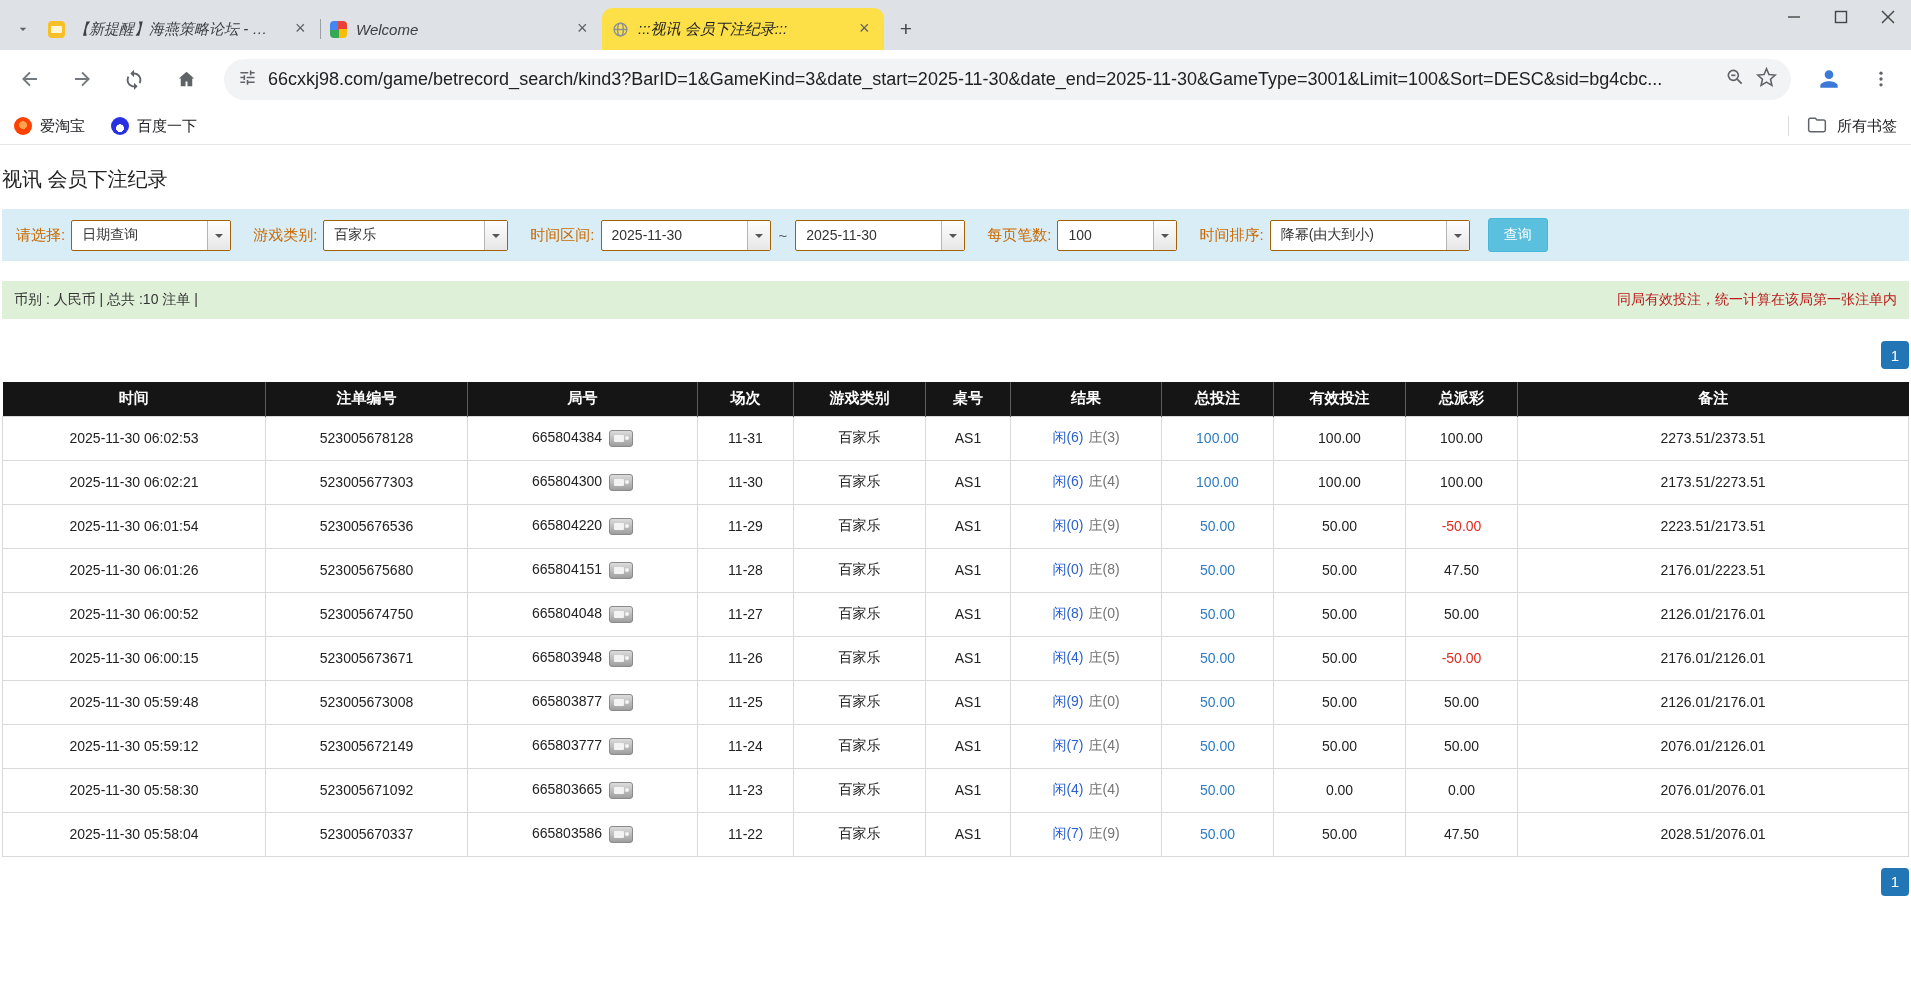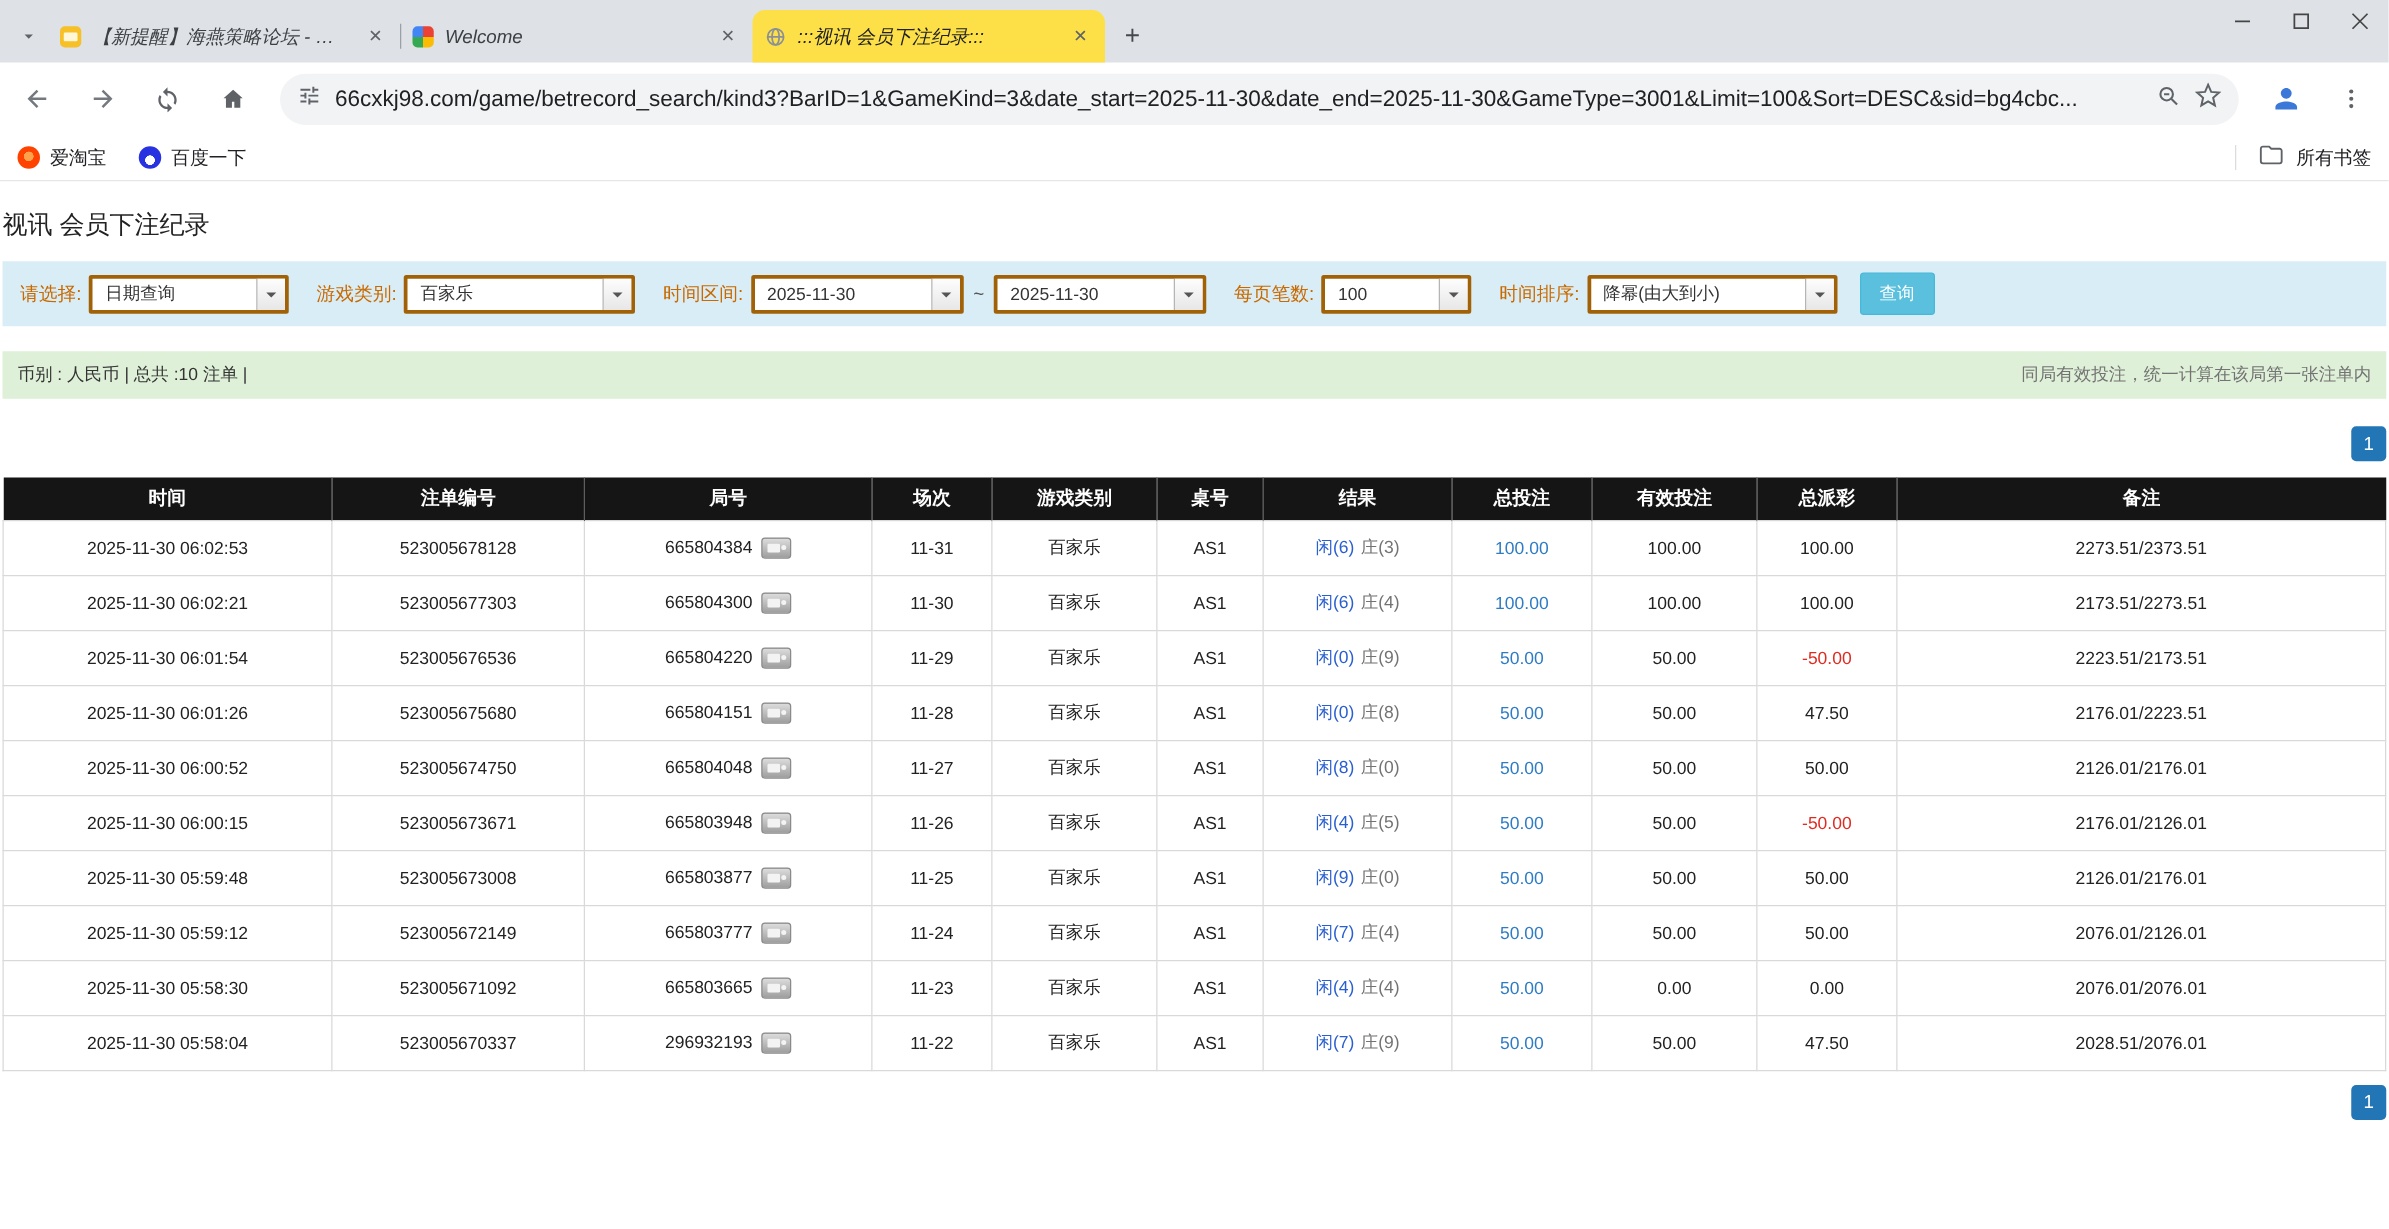--- a/index.html
+++ b/index.html
@@ -35,30 +35,30 @@
   .bm-right { margin-left: auto; display: flex; align-items: center; gap: 10px; }
   .bm-divider { width: 1px; height: 20px; background: #dadce0; margin-right: 8px; }
 
   
   .page { padding: 0 2px; background: #fff; }
   .page-title { font-size: 20px; font-weight: 400; color: #222; margin: 21px 0 16px; }
 
   .filterbar { background: #d9edf7; display: flex; align-items: center; padding: 9px 12px; gap: 6px; font-size: 15px; }
   .flabel { color: #c96a00; margin-left: 16px; white-space: nowrap; }
   .flabel.first { margin-left: 2px; }
-  .combo { background: #fff; border: 3px solid #a16207; height: 31px; display: flex; align-items: center; border-radius: 2px; }
+  .combo { background: #fff; border: 1px solid #a16207; height: 31px; display: flex; align-items: center; border-radius: 2px; }
   .combo .val { padding: 0 10px; white-space: nowrap; overflow: hidden; font-size: 14px; color: #333; flex: 1; }
   .combo .arrow { width: 23px; align-self: stretch; border-left: 1px solid #b5b5b5; background: linear-gradient(#fdfdfd, #e7e7e7); display: flex; align-items: center; justify-content: center; }
   .combo .arrow::after { content: ""; border: 4px solid transparent; border-top-color: #555; margin-top: 5px; }
   .w-select { width: 160px; } .w-game { width: 185px; } .w-date { width: 170px; } .w-per { width: 120px; } .w-sort { width: 200px; }
   .tilde { color: #555; margin: 0 2px; }
   .query-btn { margin-left: 12px; background: #5bc0de; border: 1px solid #46b8da; color: #fff; font-size: 14px; padding: 7px 15px; border-radius: 3px; white-space: nowrap; }
 
   .summarybar { background: #dff0d8; margin-top: 20px; padding: 10px 12px; display: flex; justify-content: space-between; align-items: center; font-size: 14px; color: #333; }
-  .summary-note { color: #737373; font-size: 14px; }
+  .summary-note { color: #b91c1c; font-size: 14px; }
 
   .pager { display: flex; justify-content: flex-end; }
   .pager.top { margin: 22px 0 13px; }
   .pager.bottom { margin-top: 11px; }
   .page-btn { min-width: 28px; height: 28px; background: #2376b5; color: #fff; display: flex; align-items: center; justify-content: center; border-radius: 4px; font-size: 15px; }
 
   table.bets { width: 100%; border-collapse: collapse; table-layout: fixed; }
   table.bets th { background: #151515; color: #fff; height: 34px; font-size: 15px; font-weight: bold; border-right: 1px solid #5e5e5e; text-align: center; }
   table.bets th:last-child { border-right: none; }
   table.bets tbody td { height: 44px; border: 1px solid #d9d9d9; background: #fff; text-align: center; font-size: 14px; color: #222; }
@@ -458,21 +458,21 @@
       <span class="betlink">50.00</span>
     </td>
     <td>0.00</td>
     <td>0.00</td>
     <td>2076.01/2076.01</td>
   </tr>
         <tr>
     <td>2025-11-30 05:58:04</td>
     <td>523005670337</td>
     <td>
-      <span>296932193</span><span class="vid"></span>
+      <span>665803586</span><span class="vid"></span>
     </td>
     <td>11-22</td>
     <td>百家乐</td>
     <td>AS1</td>
     <td>
       <span class="player">闲(7)</span><span class="banker">庄(9)</span>
     </td>
     <td>
       <span class="betlink">50.00</span>
     </td>

